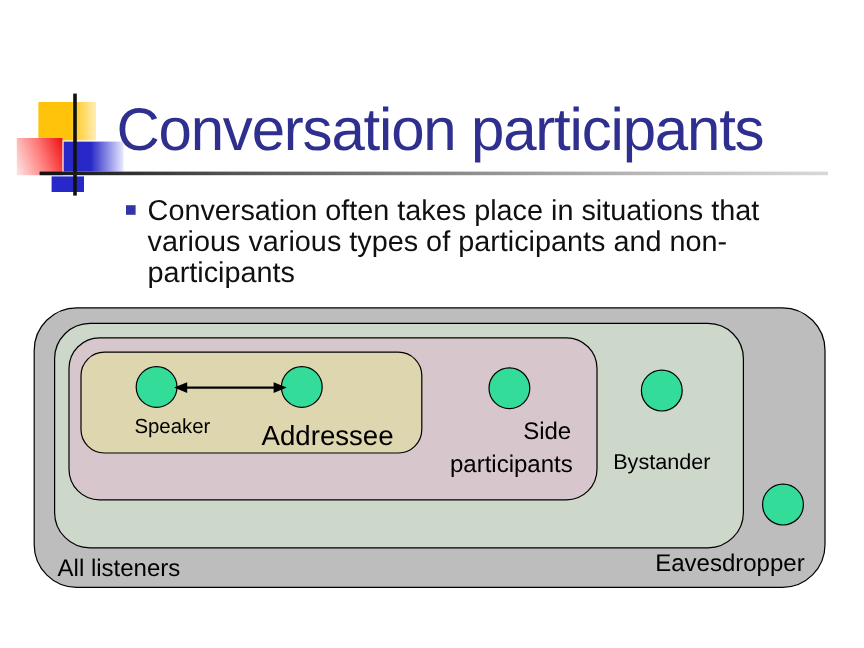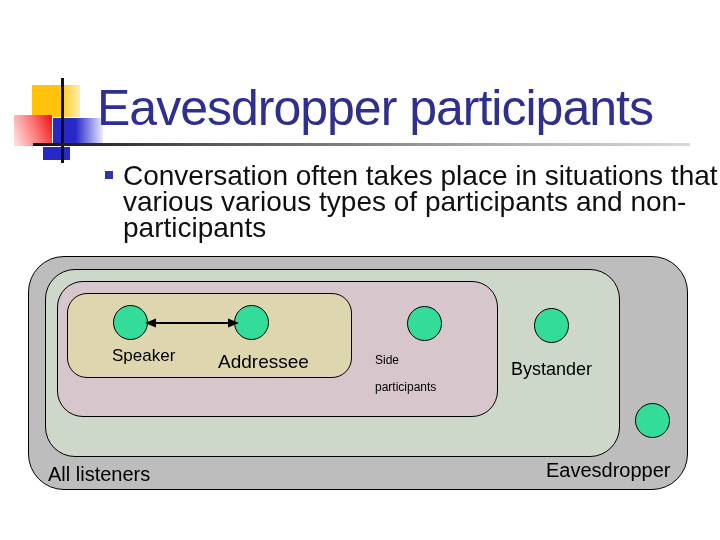--- a/index.html
+++ b/index.html
@@ -25,61 +25,61 @@
   
   .slide-title{
     position:absolute;left:97px;top:83px;
     font-size:50px;line-height:1;letter-spacing:-1px;
     color:#2f2f8f;white-space:nowrap;
   }
   
   .bullet-marker{position:absolute;left:105px;top:171px;width:8px;height:8px;background:#3333aa;}
   .bullet-text{
     position:absolute;left:123px;top:163px;
-    font-size:28px;line-height:26px;color:#101010;white-space:nowrap;
+    font-size:24px;line-height:26px;color:#101010;white-space:nowrap;
   }
   
   .zone{position:absolute;border:1px solid #000;box-sizing:border-box;}
   .zone-listeners{left:28px;top:256px;width:660px;height:234px;border-radius:36px;background:#bdbdbd;}
   .zone-bystander{left:45px;top:269px;width:575px;height:188px;border-radius:30px;background:#cdd7ca;}
   .zone-participants{left:57px;top:281px;width:441px;height:136px;border-radius:26px;background:#d8c6cd;}
   .zone-core{left:67px;top:293px;width:285px;height:85px;border-radius:20px;background:#ded6ae;}
   
   .person{position:absolute;width:35px;height:35px;border-radius:50%;
     background:#33dd99;border:1px solid #000;box-sizing:border-box;}
   .person-speaker{left:113px;top:305px;}
   .person-addressee{left:234px;top:305px;}
   .person-side{left:407px;top:306px;}
   .person-bystander{left:534px;top:308px;}
   .person-eavesdropper{left:635px;top:403px;}
   
   .speech-arrow{position:absolute;left:145px;top:316px;}
   
   .dlabel{position:absolute;color:#000;line-height:1;white-space:nowrap;}
   .lab-speaker{left:112px;top:347px;font-size:17px;}
-  .lab-addressee{left:218px;top:352px;font-size:19px;}
+  .lab-addressee{left:218px;top:352px;font-size:23px;}
   .lab-allparts{left:77px;top:385px;font-size:18px;}
-  .lab-side{left:375px;top:347px;width:101px;font-size:12px;line-height:27px;text-align:left;white-space:normal;}
-  .lab-bystander{left:511px;top:360px;font-size:18px;}
+  .lab-side{left:375px;top:347px;width:101px;font-size:20px;line-height:27px;text-align:right;white-space:normal;}
+  .lab-bystander{left:511px;top:376px;font-size:18px;}
   .lab-listeners{left:48px;top:464px;font-size:20px;}
   .lab-eaves{left:546px;top:460px;font-size:20px;}
 </style>
 </head>
 <body>
 
 <div class="slide">
 
   <div class="logo-yellow"></div>
   <div class="logo-red"></div>
   <div class="logo-blue"></div>
   <div class="logo-blue-small"></div>
   <div class="logo-vline"></div>
   <div class="title-rule"></div>
 
-  <div class="slide-title">Eavesdropper participants</div>
+  <div class="slide-title">Conversation participants</div>
 
   <div class="bullet-marker"></div>
   <div class="bullet-text">
     <div>Conversation often takes place in situations that</div>
     <div>various various types of participants and non-</div>
     <div>participants</div>
   </div>
 
   <div class="zone zone-listeners"></div>
   <div class="zone zone-bystander"></div>

